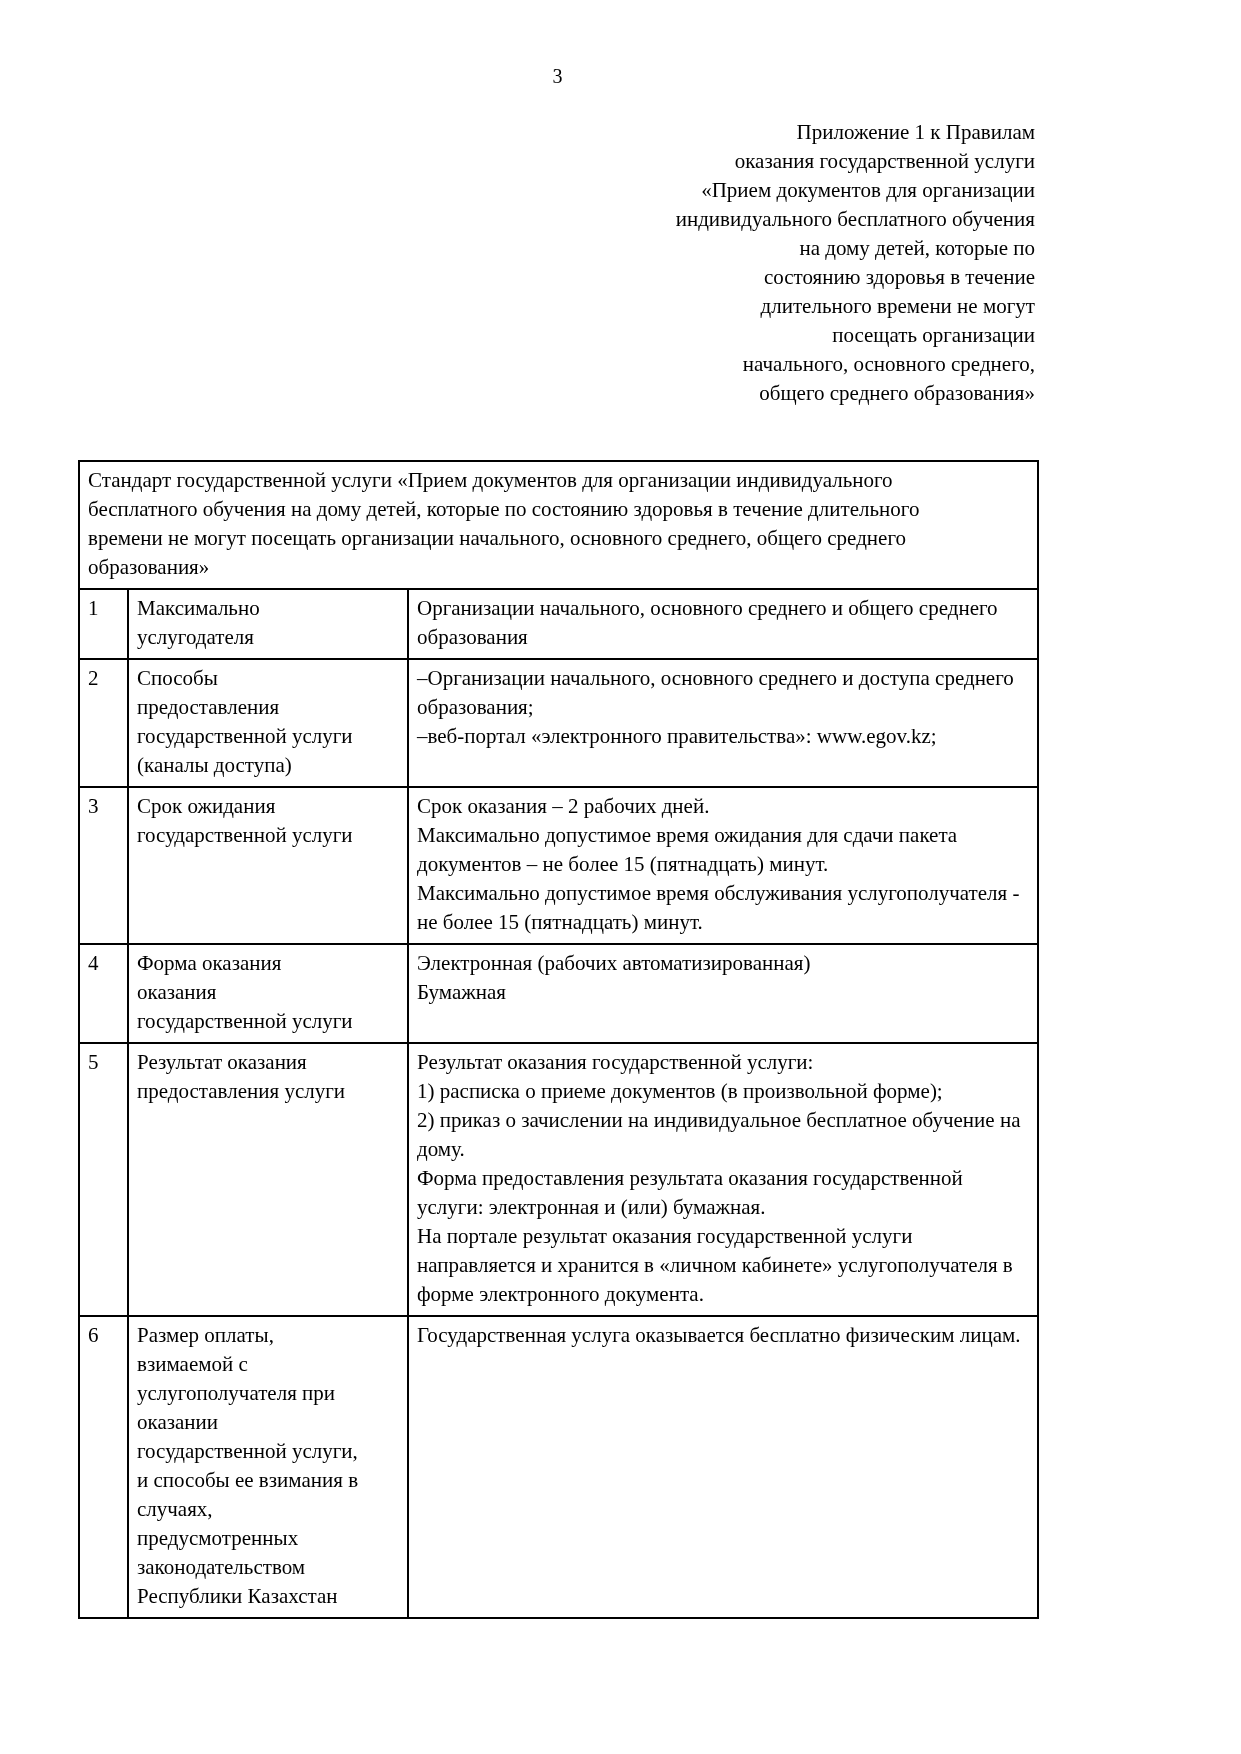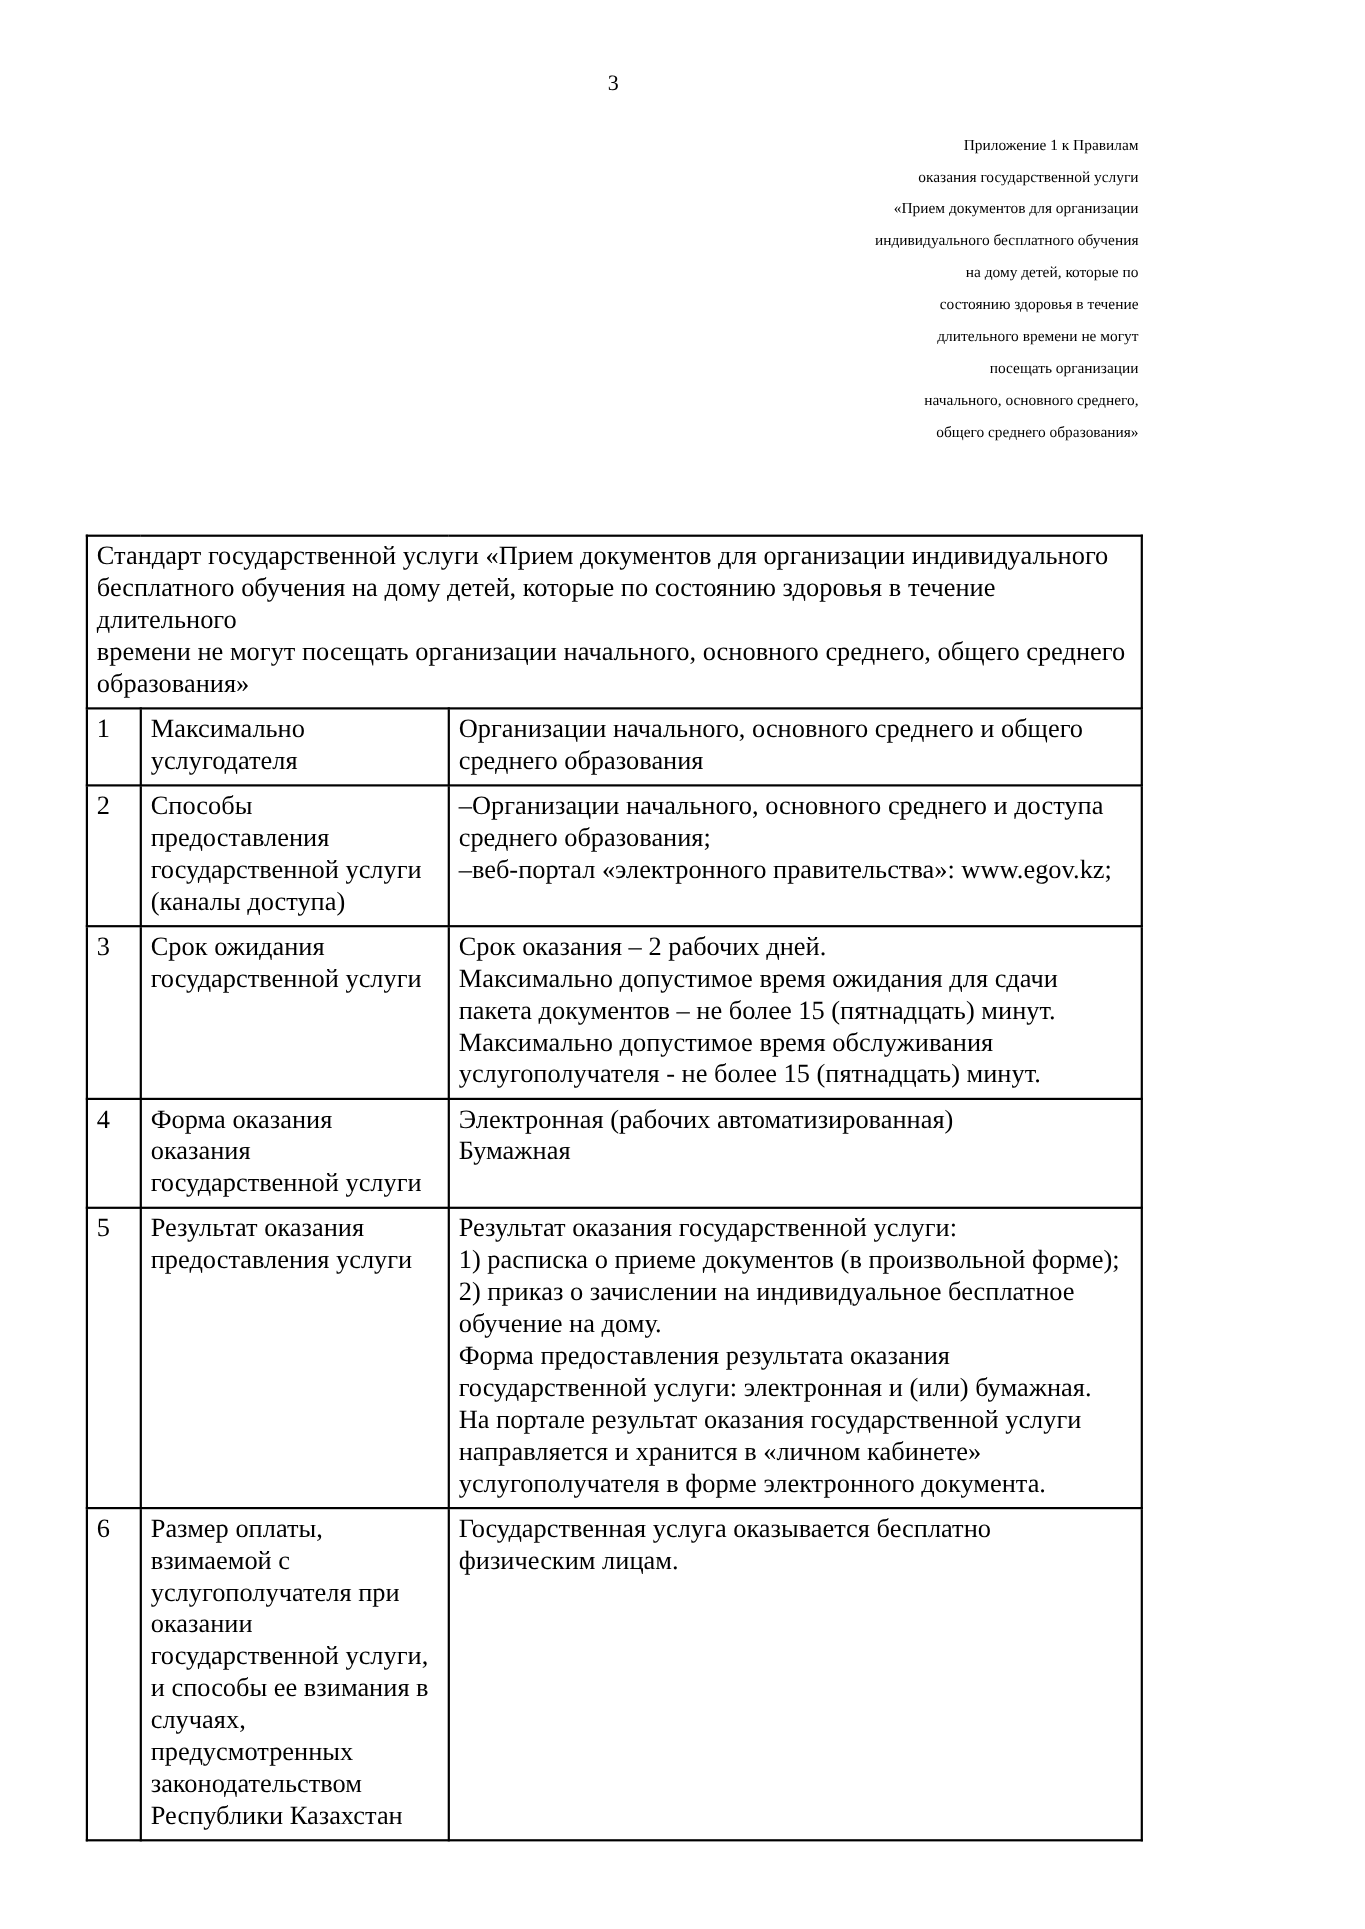--- a/index.html
+++ b/index.html
@@ -24,31 +24,31 @@
   .page-number {
     margin-top: 62px;
     text-align: center;
     font-size: 20px;
     line-height: 29px;
     white-space: pre-line;
   }
   .appendix-header {
     margin-top: 27px;
     text-align: right;
-    font-size: 14px;
+    font-size: 21px;
     line-height: 29px;
     white-space: pre-line;
     padding-right: 2px;
   }
   table.standard-table {
-    margin-top: 78px;
+    margin-top: 52px;
     border-collapse: collapse;
     width: 959px;
     table-layout: fixed;
-    font-size: 24px;
+    font-size: 21px;
     line-height: 29px;
   }
   table.standard-table td {
     border: 2px solid #000000;
     vertical-align: top;
     padding: 4px 8px 6px 8px;
     white-space: pre-line;
     word-wrap: break-word;
   }
   td.caption-cell {

